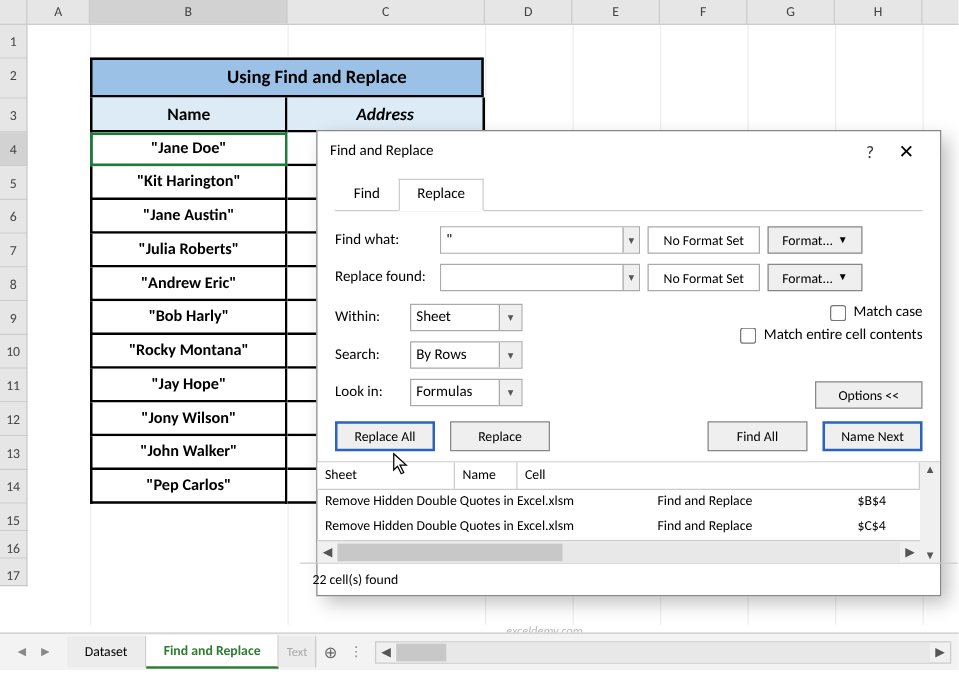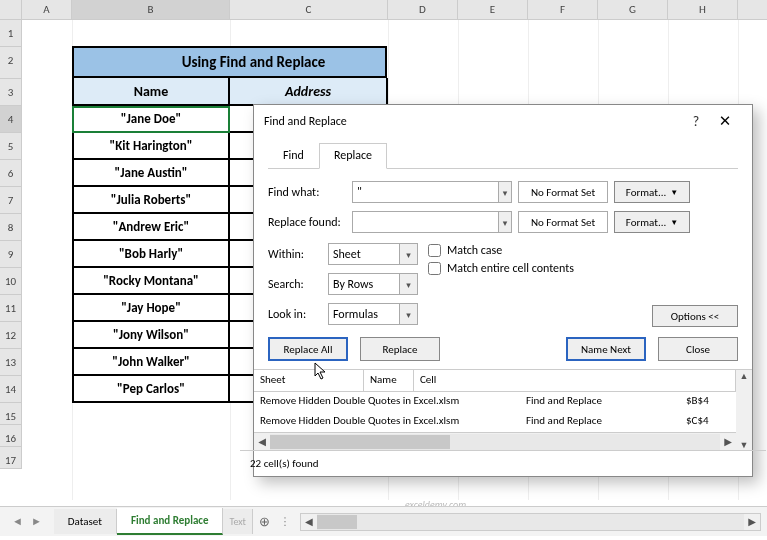--- a/index.html
+++ b/index.html
@@ -37,21 +37,21 @@
 .combo-btn { width: 18px; height: 20px; background: #efefef; border-left: 1px solid #aaa; display: flex; align-items: center; justify-content: center; font-size: 9px; color: #555; }
 .fmt-disp { width: 90px; height: 22px; border: 1px solid #aaa; display: flex; align-items: center; justify-content: center; font-size: 11px; background: #fff; }
 .btn { height: 22px; border: 1px solid #888; background: #efefef; font-size: 11px; display: inline-flex; align-items: center; justify-content: center; padding: 0 8px; gap: 4px; cursor: default; }
 .btn.primary { border: 2px solid #2b64c0; }
 .btn-row { display: flex; gap: 12px; justify-content: flex-start; margin-top: 10px; }
 .btn-row .btn { width: 80px; height: 24px; }
 .btn-row .sp { flex: 1; }
 .options-area { display: flex; gap: 10px; margin-top: 6px; }
 .opt-left { display: flex; flex-direction: column; gap: 4px; }
 .opt-left .form-row { margin-bottom: 0; }
-.opt-right { flex: 1; display: flex; flex-direction: column; gap: 4px; padding-top: 2px; }
+.opt-right { flex: 1; display: flex; flex-direction: column; gap: 4px; padding-top: 2px; align-items: flex-end; }
 .chk { display: flex; align-items: center; gap: 6px; font-size: 12px; }
 .chk input { width: 13px; height: 13px; }
 .opt-btn-row { display: flex; justify-content: flex-end; margin-top: 4px; }
 .results { border-top: 1px solid #ccc; margin: 8px -14px -10px -14px; }
 .res-head { display: flex; height: 22px; font-size: 11px; border-bottom: 1px solid #ccc; background: #fff; }
 .res-h { border-right: 1px solid #ccc; padding: 3px 6px; }
 .res-row { display: flex; height: 20px; font-size: 11px; }
 .res-c { padding: 2px 6px; overflow: hidden; white-space: nowrap; }
 .res-scroll { display: flex; align-items: center; height: 18px; border-top: 1px solid #ccc; background: #f0f0f0; }
 .sc-arr { width: 16px; text-align: center; font-size: 10px; color: #555; }
@@ -245,22 +245,22 @@
         <div class="opt-btn-row" style="margin-top:auto">
           <div class="btn" style="width:86px">Options &lt;&lt;</div>
         </div>
       </div>
     </div>
 
     <div class="btn-row">
       <div class="btn primary">Replace All</div>
       <div class="btn">Replace</div>
       <div class="sp"></div>
+      <div class="btn">Find All</div>
       <div class="btn primary">Name Next</div>
-      <div class="btn">Close</div>
     </div>
 
     <div class="results">
       <div style="display:flex">
         <div style="flex:1">
           <div class="res-head">
             <div class="res-h" style="width:110px">Sheet</div>
             <div class="res-h" style="width:50px">Name</div>
             <div class="res-h" style="flex:1">Cell</div>
           </div>

